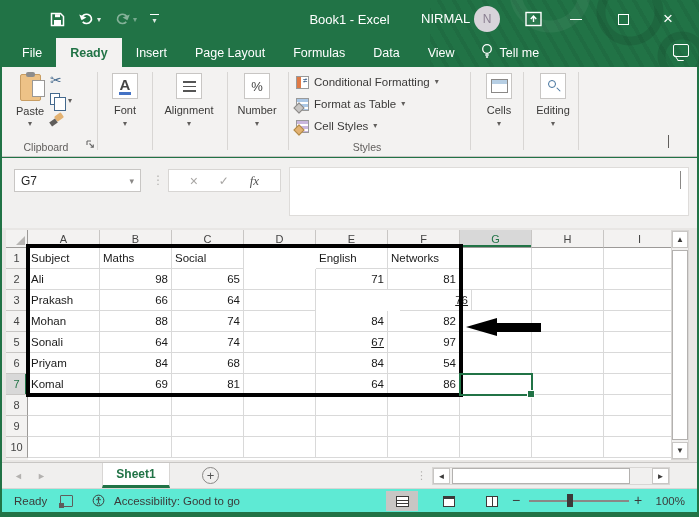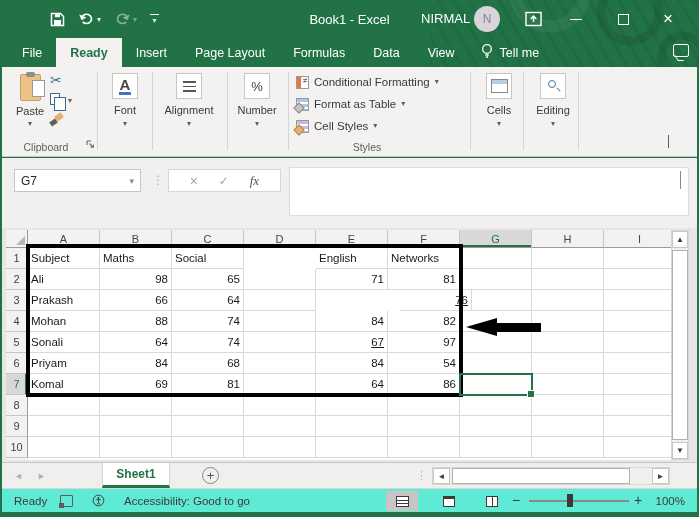--- a/index.html
+++ b/index.html
@@ -130,21 +130,21 @@
   .hscroll-track{position:absolute;left:430px;top:4px;width:238px;height:18px;background:#f1f0ef;border:1px solid #d8d6d4;}
   .hs-btn{position:absolute;top:0;width:17px;height:16px;background:#fff;border:1px solid #c8c6c4;display:flex;align-items:center;justify-content:center;font-size:8px;color:#3b3a39;}
   .hs-left{left:0;} .hs-right{right:0;}
   .hs-thumb{position:absolute;left:19px;top:0;width:178px;height:16px;background:#fff;border:1px solid #b3b1af;}
   
   .statusbar{position:absolute;left:2px;right:2px;top:488px;height:24px;background:#5eead4;border-top:1px solid #d8d6d4;
              font-size:11.5px;color:#3b3a39;}
   .st-ready{position:absolute;left:12px;top:0;height:24px;line-height:24px;}
   .macro-ic{position:absolute;left:58px;top:6px;width:13px;height:12px;border:1.2px solid #5f5d5b;border-radius:1px;}
   .macro-ic:after{content:"";position:absolute;left:-2px;bottom:-2px;width:5px;height:5px;background:#5f5d5b;}
-  .acc-wrap{position:absolute;left:90px;top:0;height:24px;display:flex;align-items:center;gap:19px;}
+  .acc-wrap{position:absolute;left:90px;top:0;height:24px;display:flex;align-items:center;gap:9px;}
   .viewbtn{position:absolute;top:2px;width:32px;height:20px;display:flex;align-items:center;justify-content:center;}
   .viewbtn.active{background:#c8c6c4;}
   .vb-normal{left:384px;} .vb-layout{left:431px;} .vb-break{left:474px;}
   .vb-grid{width:13px;height:11px;border:1px solid #3b3a39;
      background:repeating-linear-gradient(#fff 0 2.6px,#3b3a39 2.6px 3.6px),#fff;}
   .vb-page{width:12px;height:11px;border:1px solid #3b3a39;background:linear-gradient(#3b3a39 0 2px,#fff 2px);}
   .vb-pb{width:12px;height:11px;border:1px solid #3b3a39;background:linear-gradient(90deg,#fff 0 5px,#3b3a39 5px 6px,#fff 6px);}
   .zoom-minus{position:absolute;left:510px;top:0;height:24px;line-height:23px;font-size:14px;}
   .zoom-track{position:absolute;left:527px;top:11px;width:100px;height:2px;background:#8a8886;}
   .zoom-handle{position:absolute;left:565px;top:5px;width:6px;height:13px;background:#3b3a39;}

